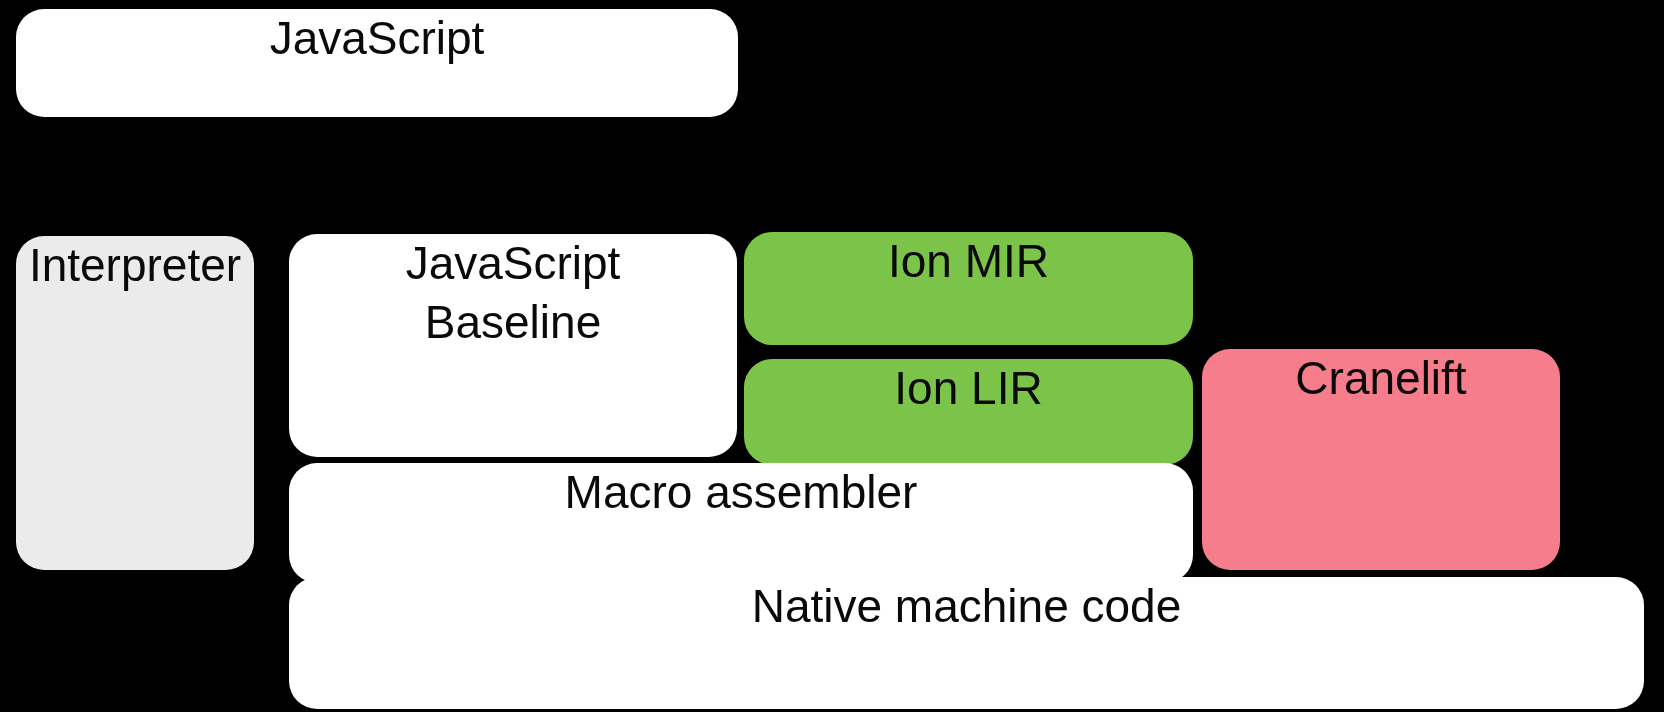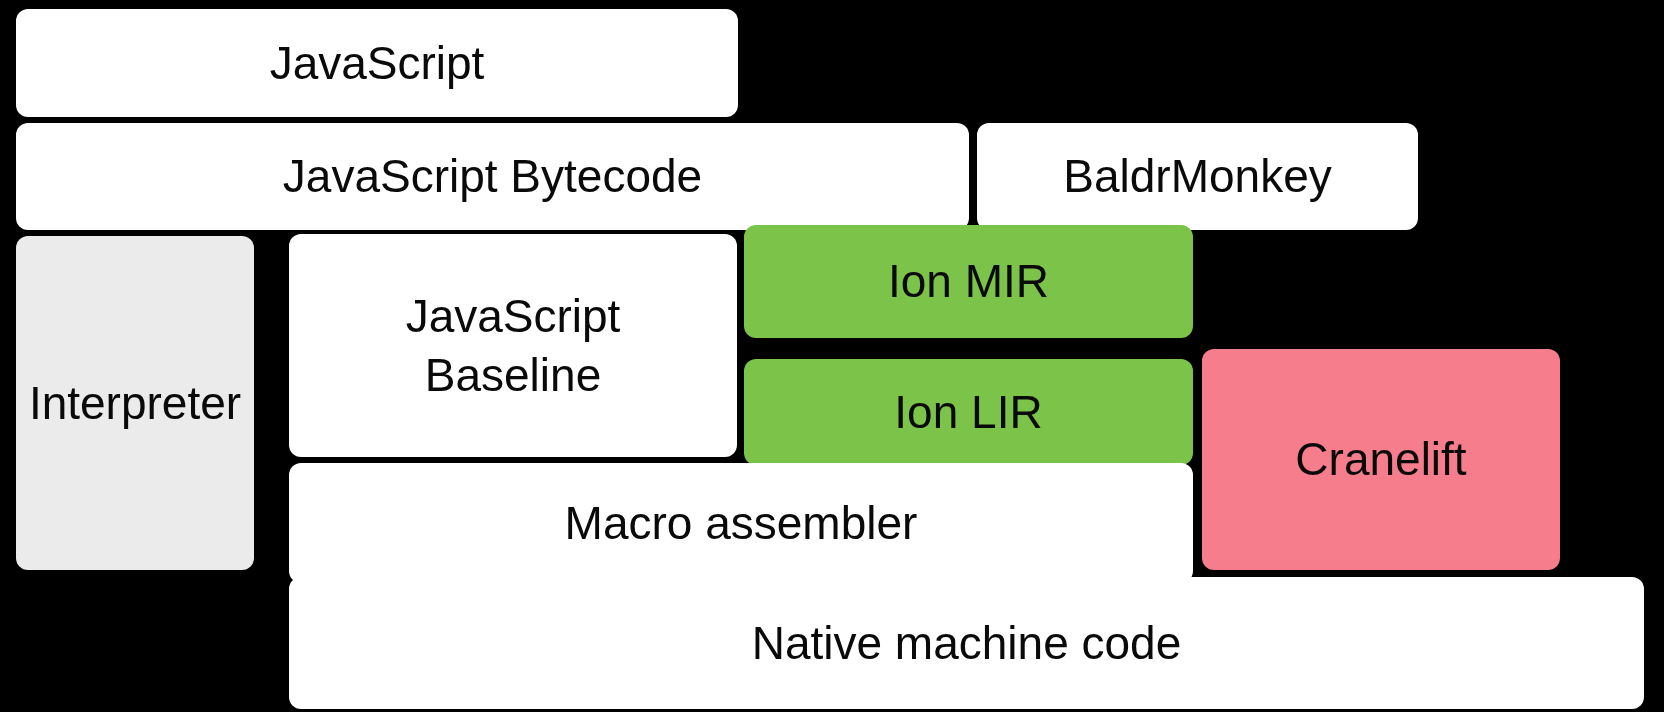--- a/index.html
+++ b/index.html
@@ -10,25 +10,24 @@
   .canvas {
     position: relative;
     width: 1664px;
     height: 712px;
     background: #000000;
     overflow: hidden;
     font-family: "Liberation Sans", sans-serif;
   }
   .box {
     position: absolute;
-    border-radius: 12px;
+    border-radius: 28px;
     display: flex;
     flex-direction: column;
     align-items: center;
-    justify-content: center;
     text-align: center;
     font-size: 46px;
     line-height: 1.28;
     color: #0a0a0a;
     background: #ffffff;
     box-sizing: border-box;
   }
   .box.gray  { background: #ebebeb; }
   .box.green { background: #7cc34a; }
   .box.pink  { background: #f67d8b; }
@@ -38,43 +37,37 @@
   .b-asmjs      { left: 752px;  top: 9px;   width: 441px;  height: 108px; }
   .b-wasm       { left: 1204px; top: 9px;   width: 442px;  height: 108px; }
 
   
   .b-bytecode    { left: 16px;  top: 123px; width: 953px;  height: 107px; }
   .b-baldrmonkey { left: 977px; top: 123px; width: 441px;  height: 107px; }
 
   
   .b-interpreter { left: 16px;   top: 236px; width: 238px; height: 334px; }
   .b-baseline    { left: 289px;  top: 234px; width: 448px; height: 223px; }
-  .b-ion-mir     { left: 744px;  top: 225px; width: 449px; height: 113px; }
+  .b-ion-mir     { left: 744px;  top: 232px; width: 449px; height: 113px; }
   .b-ion-lir     { left: 744px;  top: 351px; width: 449px; height: 106px; margin-top: 8px; }
   .b-cranelift   { left: 1202px; top: 349px; width: 358px; height: 221px; }
 
   
   .b-macro  { left: 289px; top: 463px; width: 904px;  height: 120px; }
   .b-native { left: 289px; top: 577px; width: 1355px; height: 132px; }
 </style>
 </head>
 <body>
 
 <div class="canvas">
 
   <div class="box b-javascript">
     <span>JavaScript</span>
   </div>
 
-  <div class="box b-bytecode">
-    <span>JavaScript Bytecode</span>
-  </div>
-  <div class="box b-baldrmonkey">
-    <span>BaldrMonkey</span>
-  </div>
 
   <div class="box gray b-interpreter">
     <span>Interpreter</span>
   </div>
   <div class="box b-baseline">
     <span>JavaScript</span>
     <span>Baseline</span>
   </div>
   <div class="box green b-ion-mir">
     <span>Ion MIR</span>

